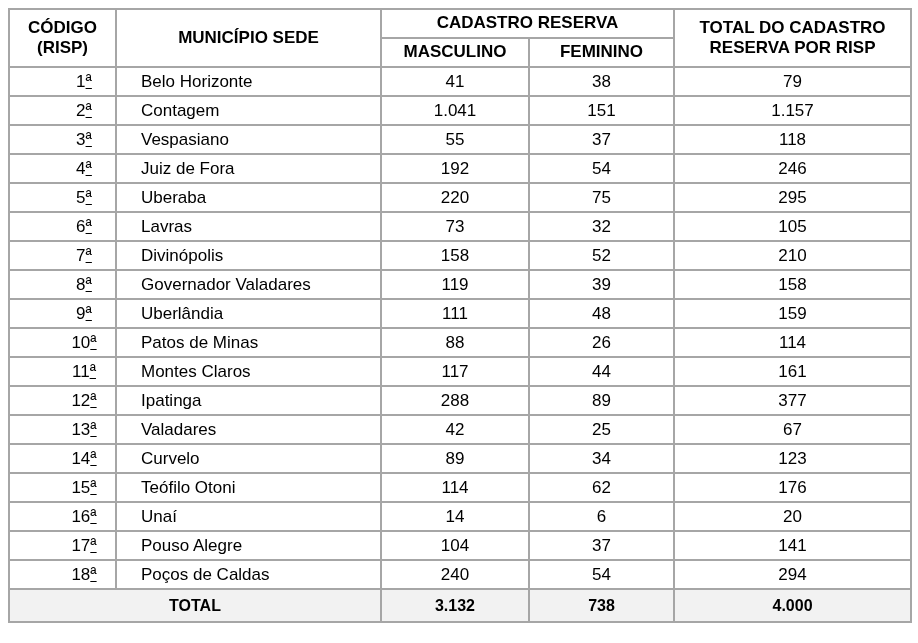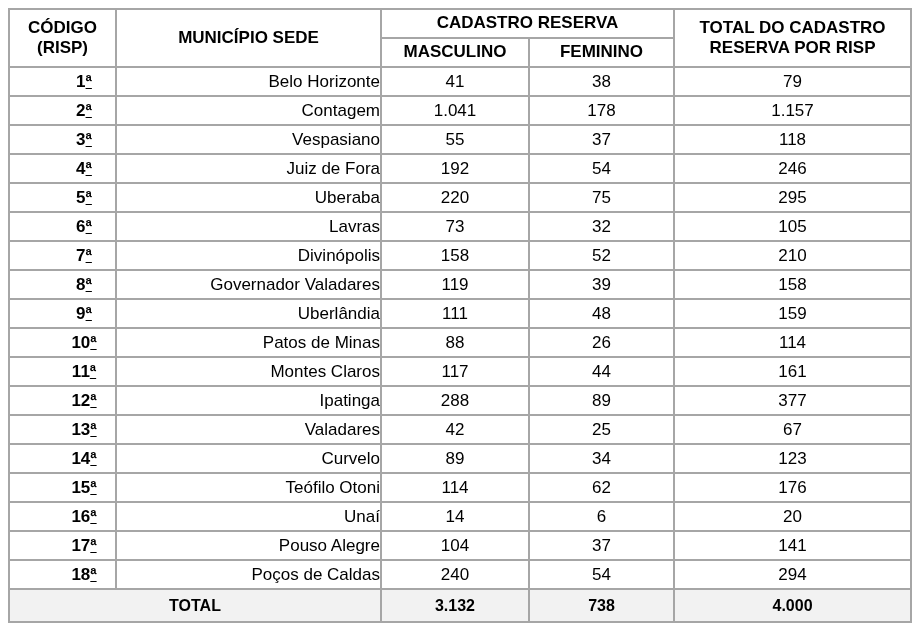--- a/index.html
+++ b/index.html
@@ -38,28 +38,28 @@
   }
   .grid thead th.wrap2 {
     padding: 0 14px;
     margin-top: 33px;
   }
   .grid tbody td {
     height: 27px;
   }
   td.code {
     text-align: center;
-    font-weight: bold;
+    font-weight: normal;
     padding-left: 43px;
   }
   td.code .ord {
     text-decoration: underline;
   }
   td.muni {
-    text-align: right;
+    text-align: left;
     padding-left: 24px;
   }
   td.num {
     text-align: center;
   }
   .grid tfoot td {
     background: #f2f2f2;
     font-weight: bold;
     text-align: center;
     height: 31px;
@@ -97,21 +97,21 @@
       <td class="code"><span>1</span><span class="ord">ª</span></td>
       <td class="muni">Belo Horizonte</td>
       <td class="num">41</td>
       <td class="num">38</td>
       <td class="num">79</td>
     </tr>
     <tr>
       <td class="code"><span>2</span><span class="ord">ª</span></td>
       <td class="muni">Contagem</td>
       <td class="num">1.041</td>
-      <td class="num">178</td>
+      <td class="num">151</td>
       <td class="num">1.157</td>
     </tr>
     <tr>
       <td class="code"><span>3</span><span class="ord">ª</span></td>
       <td class="muni">Vespasiano</td>
       <td class="num">55</td>
       <td class="num">37</td>
       <td class="num">118</td>
     </tr>
     <tr>

